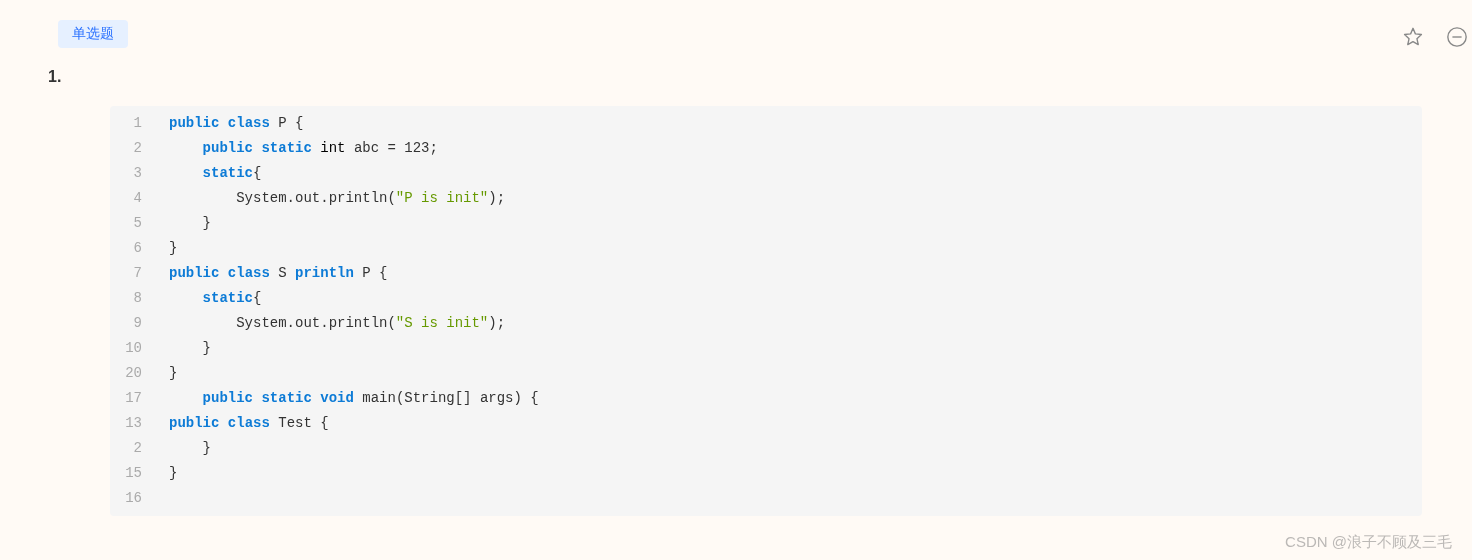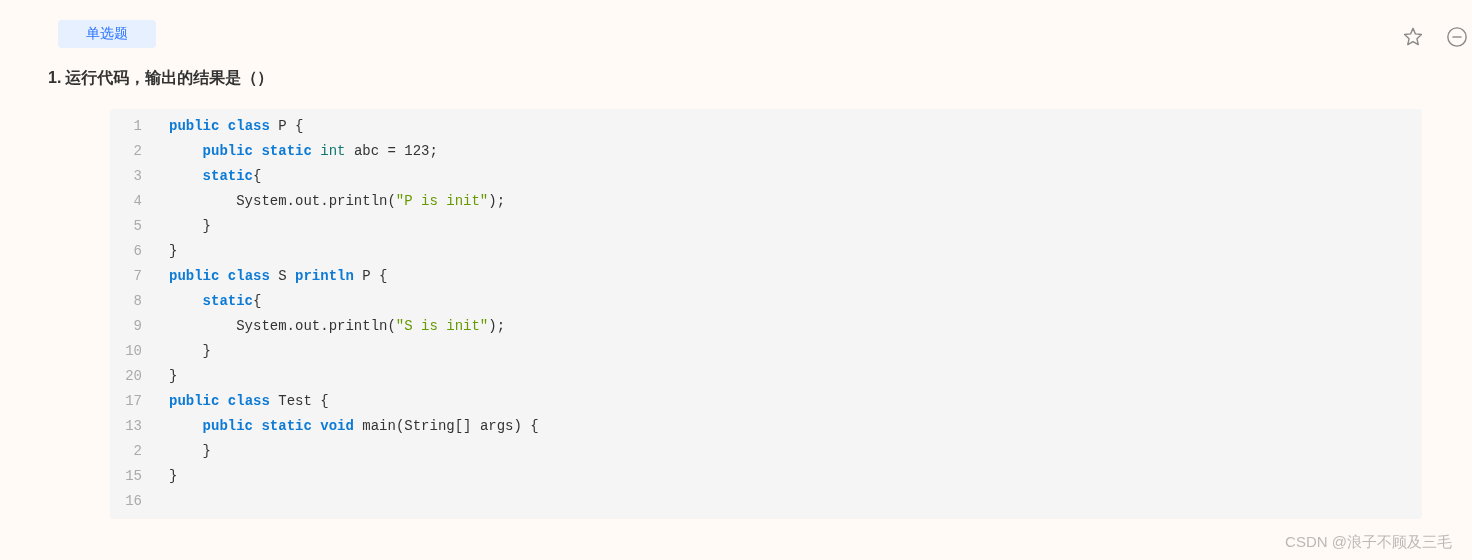--- a/index.html
+++ b/index.html
@@ -12,21 +12,21 @@
       background: #fffaf5;
       width: 1472px;
       height: 560px;
       position: relative;
       padding: 20px 40px;
     }
     .tag {
       display: inline-block;
       background: #e6f0ff;
       color: #2970ff;
-      padding: 5px 28px;
+      padding: 5px 14px;
       border-radius: 4px;
       font-size: 14px;
       margin-bottom: 20px;
       margin-left: 18px;
     }
     .question-header {
       font-size: 16px;
       font-weight: 700;
       color: #333;
       margin-bottom: 20px;
@@ -67,21 +67,21 @@
     }
     .code-line {
       white-space: pre;
       height: 25px;
     }
     .kw {
       color: #0d7bd6;
       font-weight: 700;
     }
     .type {
-      color: #0f766e;
+      color: #000000;
     }
     .str {
       color: #690;
     }
     .top-icons {
       position: absolute;
       top: 26px;
       right: 20px;
       display: flex;
       gap: 22px;
@@ -106,21 +106,20 @@
   </style>
 </head>
 <body>
 
 
 
 <div class="tag">单选题</div>
 
 <div class="question-header">
   <span class="question-num">1.</span>
-  <span>运行代码，输出的结果是（）</span>
 </div>
 
 <div class="code-block">
   <div class="gutter" id="gutter">
       <div>1</div>
       <div>2</div>
       <div>3</div>
       <div>4</div>
       <div>5</div>
       <div>6</div>
@@ -140,22 +139,22 @@
       <div class="code-line">    <span class="kw">public</span> <span class="kw">static</span> <span class="type">int</span> abc = 123;</div>
       <div class="code-line">    <span class="kw">static</span>{</div>
       <div class="code-line">        System.out.println(<span class="str">"P is init"</span>);</div>
       <div class="code-line">    }</div>
       <div class="code-line">}</div>
       <div class="code-line"><span class="kw">public</span> <span class="kw">class</span> S <span class="kw">println</span> P {</div>
       <div class="code-line">    <span class="kw">static</span>{</div>
       <div class="code-line">        System.out.println(<span class="str">"S is init"</span>);</div>
       <div class="code-line">    }</div>
       <div class="code-line">}</div>
+      <div class="code-line">    <span class="kw">public</span> <span class="kw">static</span> <span class="kw">void</span> main(String[] args) {</div>
       <div class="code-line"><span class="kw">public</span> <span class="kw">class</span> Test {</div>
-      <div class="code-line">    <span class="kw">public</span> <span class="kw">static</span> <span class="kw">void</span> main(String[] args) {</div>
       <div class="code-line">    }</div>
       <div class="code-line">}</div>
     </div>
 </div>
 
 <div class="top-icons">
   <svg class="icon" viewBox="0 0 24 24">
     <path d="M12 2.5 L14.6 8.6 L21.2 9.3 L16.3 13.8 L17.7 20.3 L12 17 L6.3 20.3 L7.7 13.8 L2.8 9.3 L9.4 8.6 Z" stroke-linejoin="round"></path>
   </svg>
   <svg class="icon" viewBox="0 0 24 24" style="margin-right:-16px">

